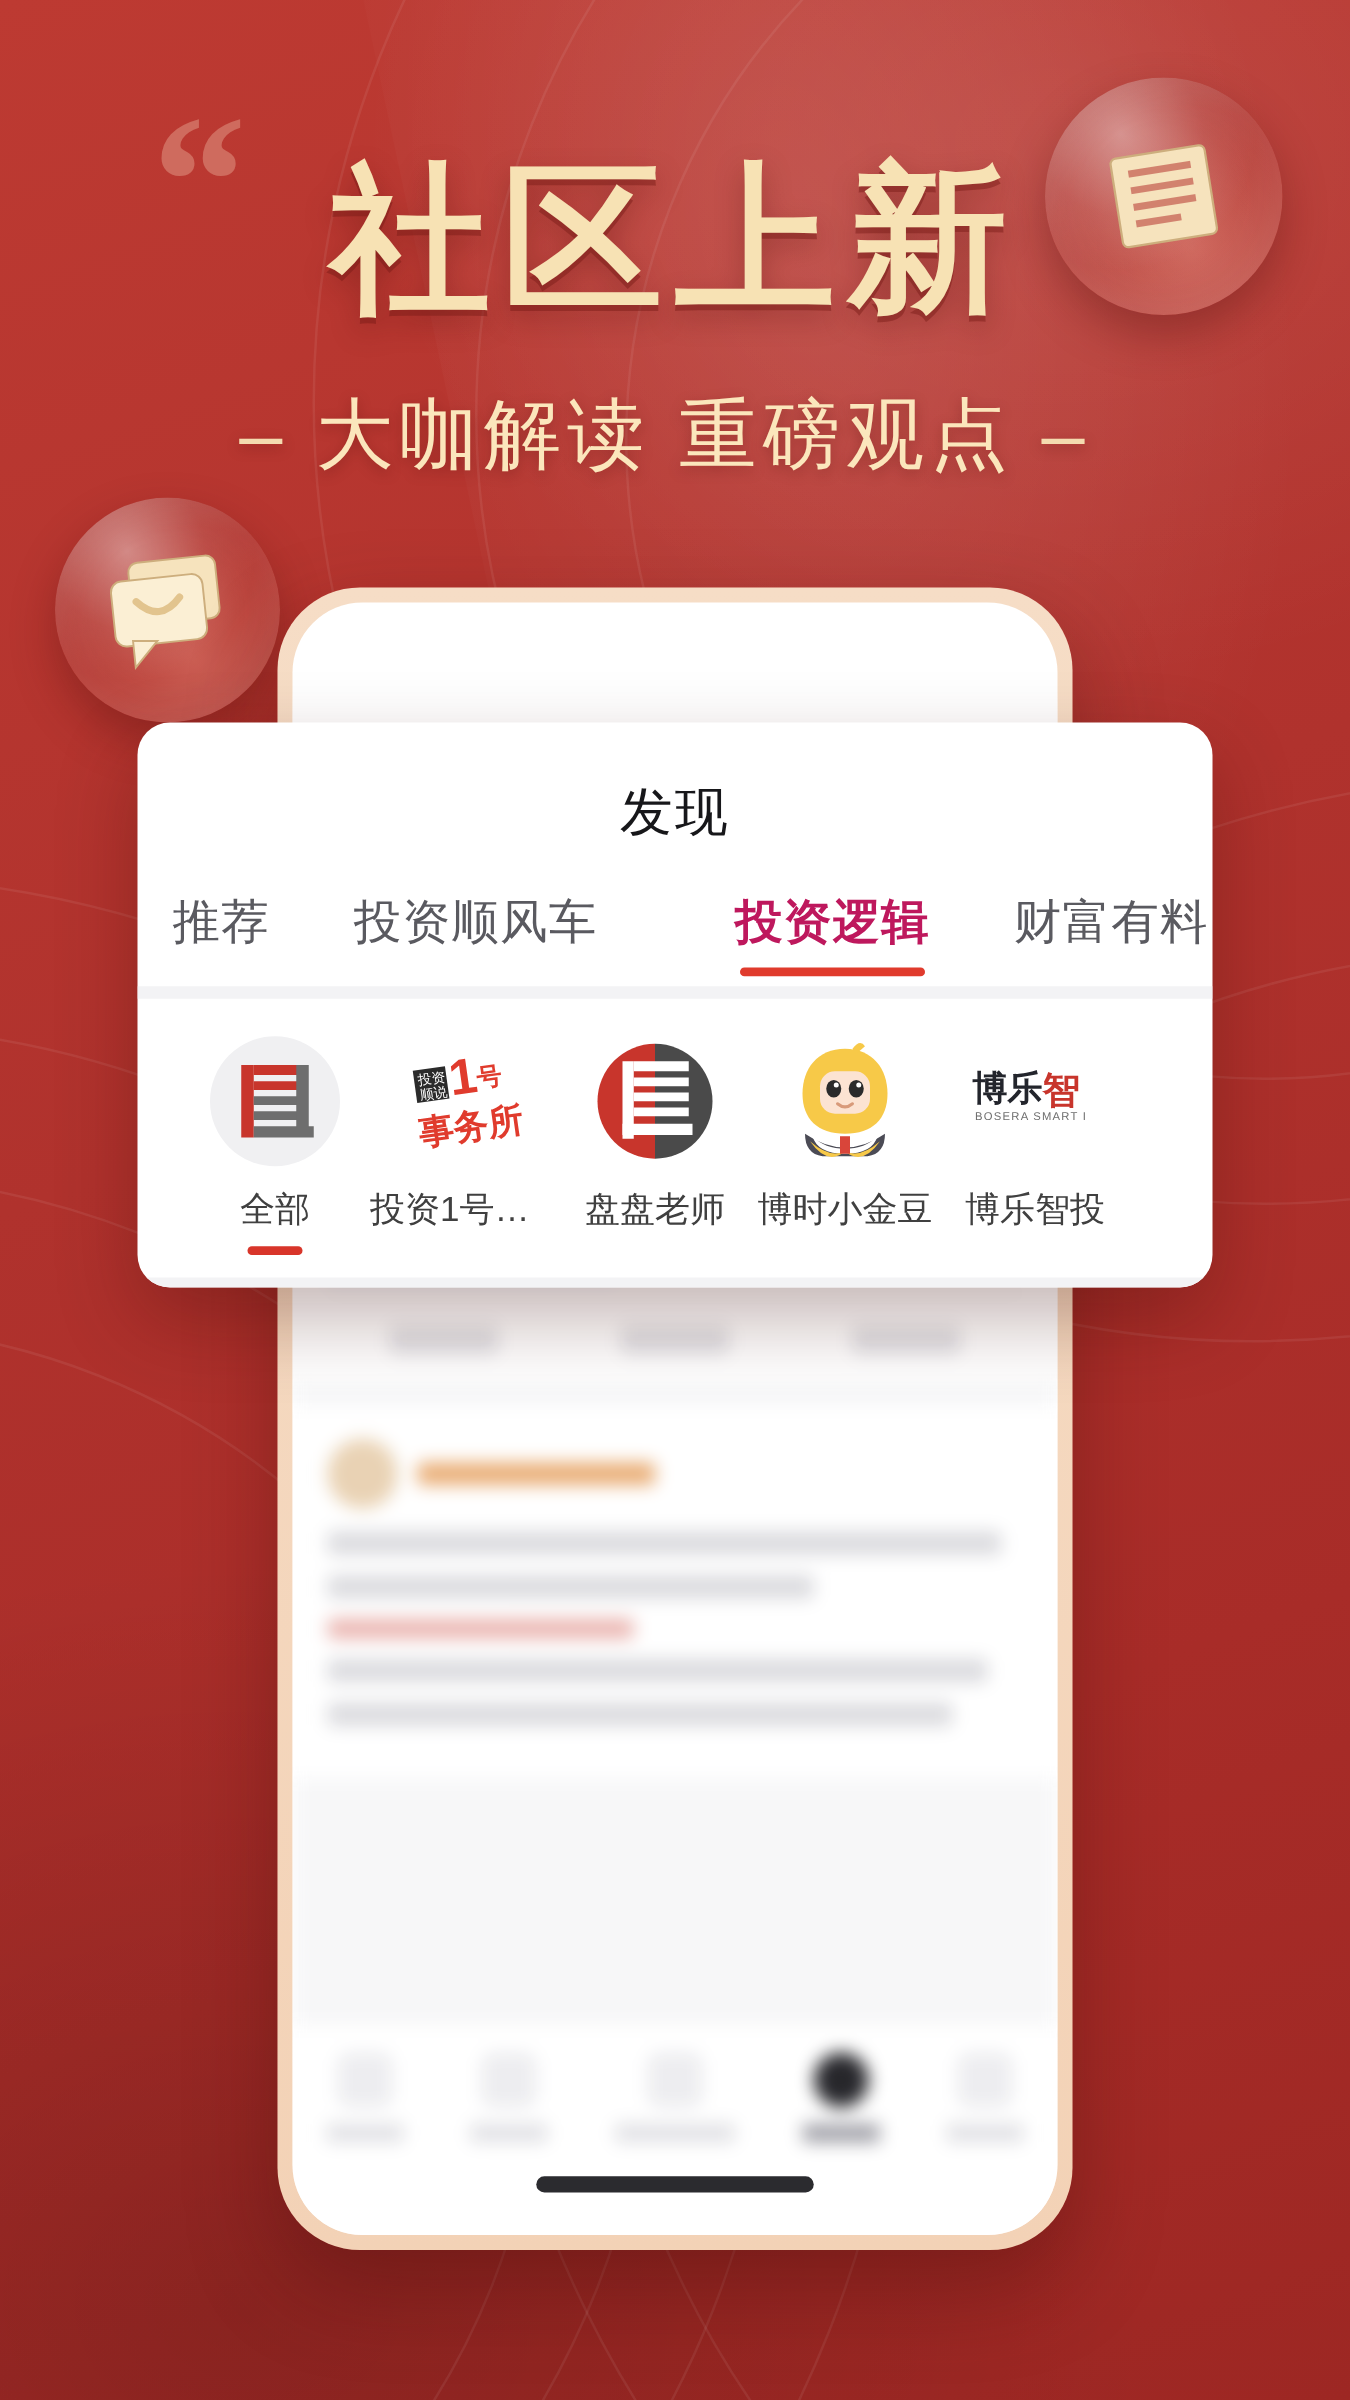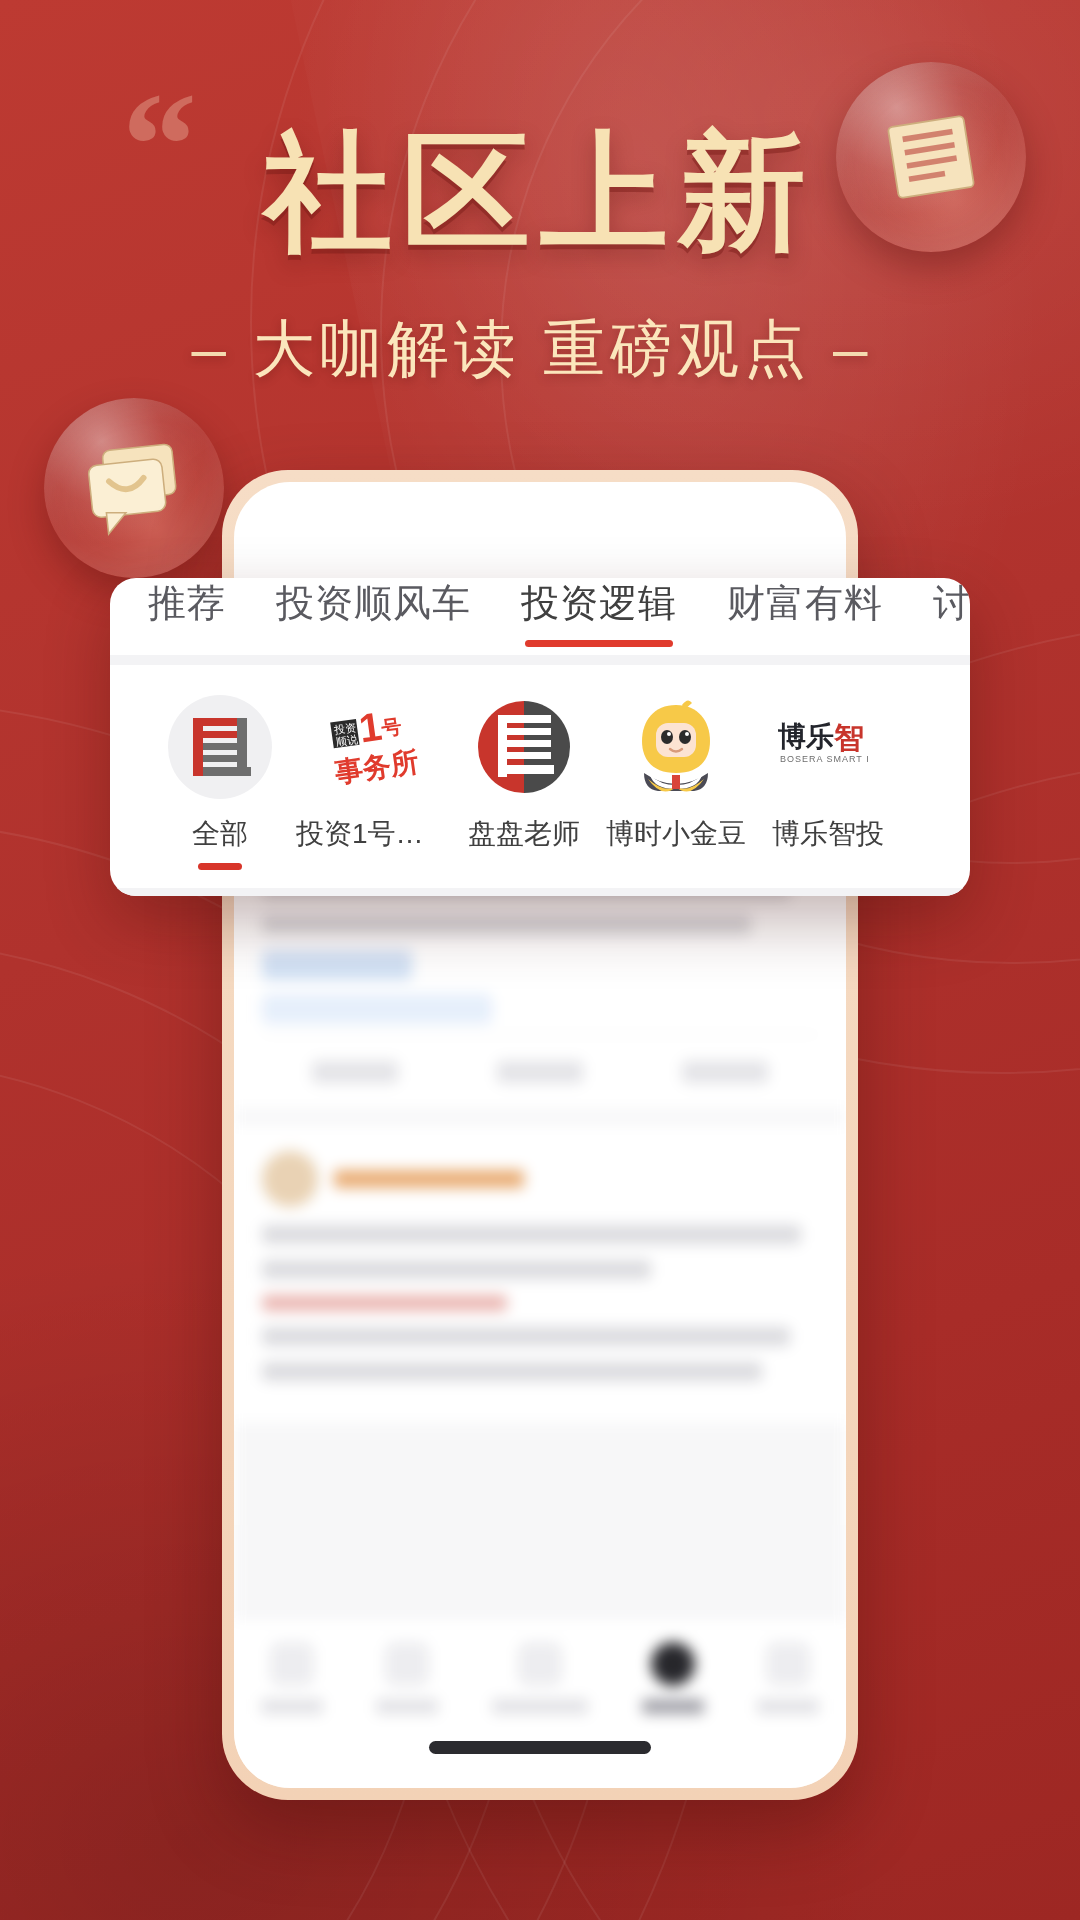--- a/index.html
+++ b/index.html
@@ -117,24 +117,24 @@
 
   
   .discover{
     position:absolute;left:110px;top:578px;width:860px;
     background:#fff;border-radius:26px;
     box-shadow:0 26px 64px rgba(60,10,8,.30);
     overflow:hidden;
   }
   .dv-title{text-align:center;font-size:42px;font-weight:400;color:#17171a;
     padding:44px 0 34px;letter-spacing:2px;}
-  .dv-tabs{display:flex;align-items:flex-end;gap:0;padding:0 38px;
+  .dv-tabs{display:flex;align-items:flex-end;gap:17px;padding:0 28px;
     box-sizing:border-box;white-space:nowrap;overflow:hidden;}
   .dv-tab{position:relative;font-size:38px;color:#5a5a60;padding:0 0 26px;margin-right:50px;letter-spacing:1px;}
-  .dv-tab.active{color:#404040;font-weight:400;}
+  .dv-tab.active{color:#be185d;font-weight:700;margin-left:43px;}
   .dv-tab.active::after{content:"";position:absolute;left:4px;right:4px;bottom:8px;height:7px;border-radius:4px;background:#e03b2d;}
   .dv-sep{height:10px;background:#f3f3f5;}
 
   .dv-people{display:flex;padding:30px 34px 18px;gap:0;white-space:nowrap;overflow:hidden;}
   .person{width:152px;flex:0 0 152px;display:flex;flex-direction:column;align-items:center;position:relative;}
   .p-av{width:104px;height:104px;border-radius:50%;overflow:hidden;display:flex;align-items:center;justify-content:center;background:#f0f0f2;}
   .p-name{margin-top:16px;font-size:28px;color:#404040;max-width:152px;overflow:hidden;text-overflow:ellipsis;white-space:nowrap;text-align:center;}
   .p-underline{margin-top:10px;width:44px;height:7px;border-radius:4px;background:#d8352a;}
   .p-underline.hidden{background:transparent;}
   .dv-bottomline{height:8px;background:#f3f3f5;}
@@ -239,20 +239,21 @@
               <div class="tblb"></div>
             </div>
         </div>
       </div>
 
       <div class="homebar"></div>
     </div>
   </div>
 
   <div class="discover">
+    <div class="dv-title">发现</div>
 
     <div class="dv-tabs">
       <div class="dv-tab"><span>推荐</span></div>
       <div class="dv-tab"><span>投资顺风车</span></div>
       <div class="dv-tab active"><span>投资逻辑</span></div>
       <div class="dv-tab"><span>财富有料</span></div>
       <div class="dv-tab"><span>讨论</span></div>
     </div>
 
     <div class="dv-sep"></div>

